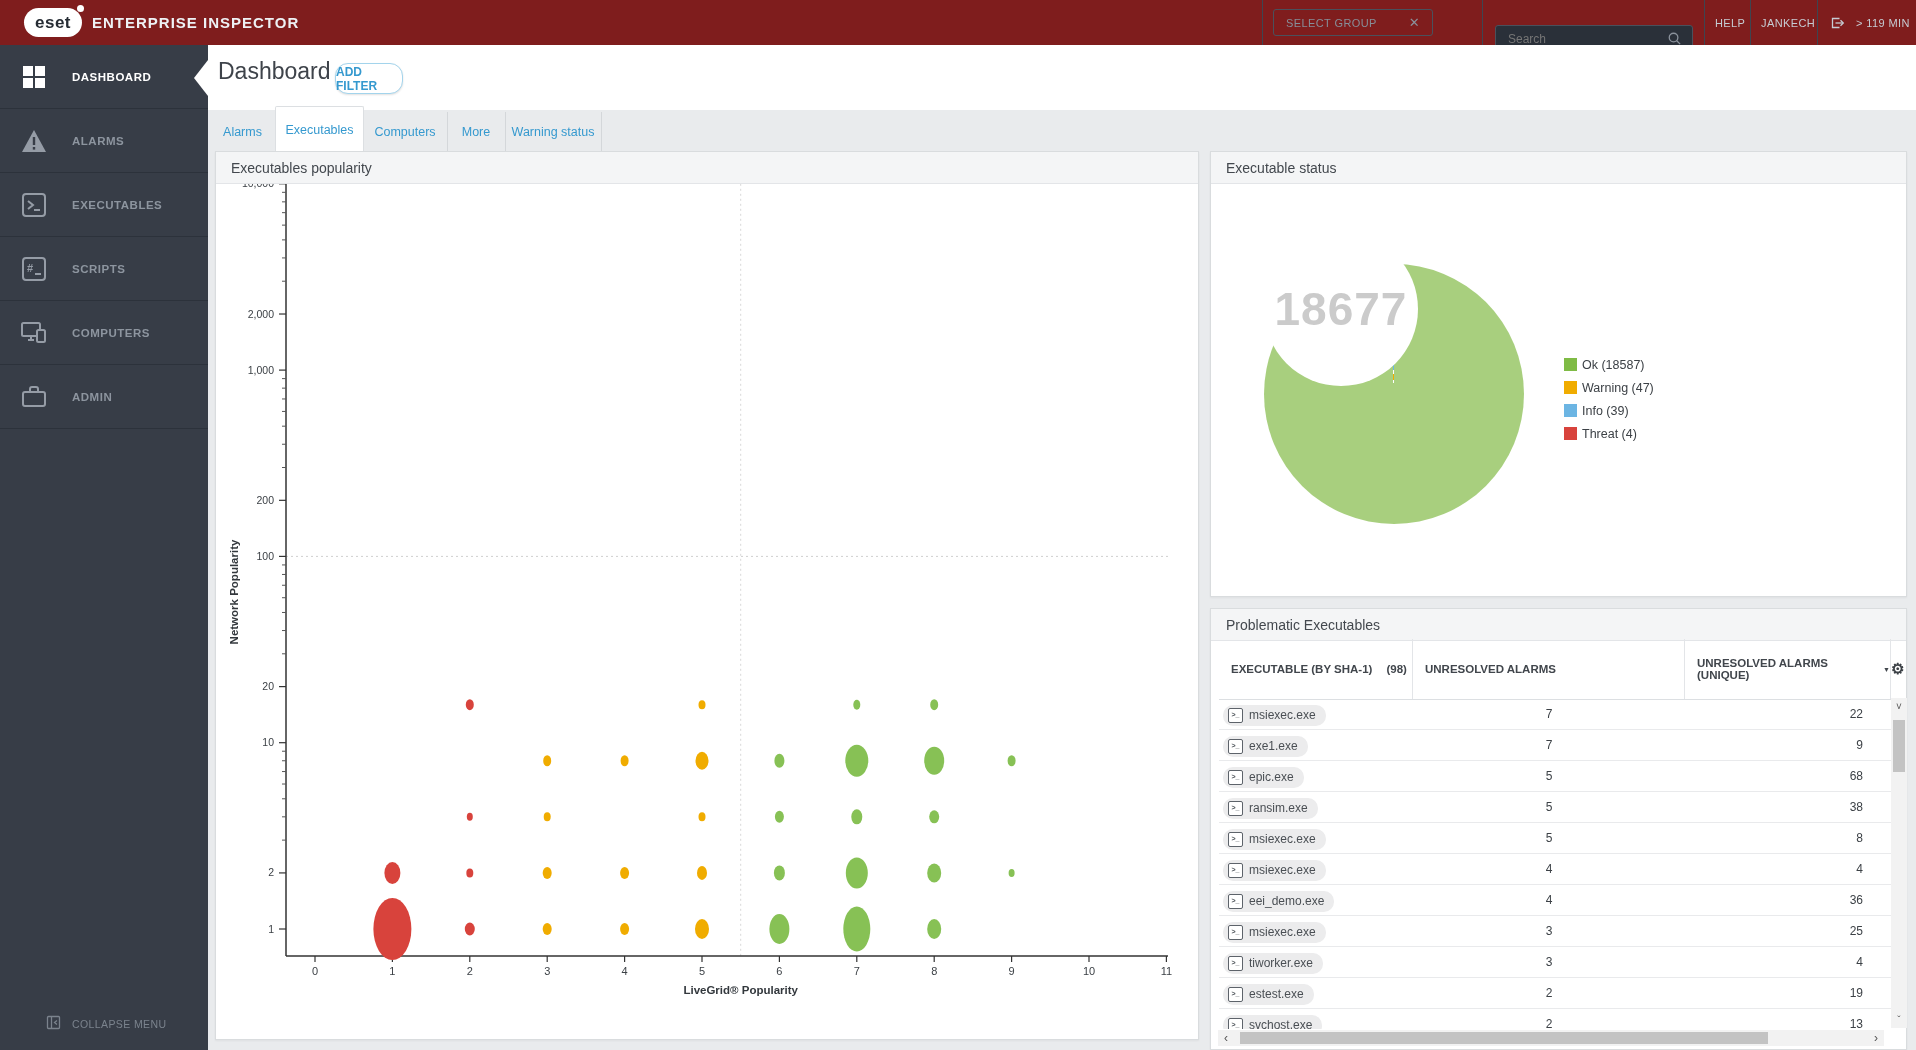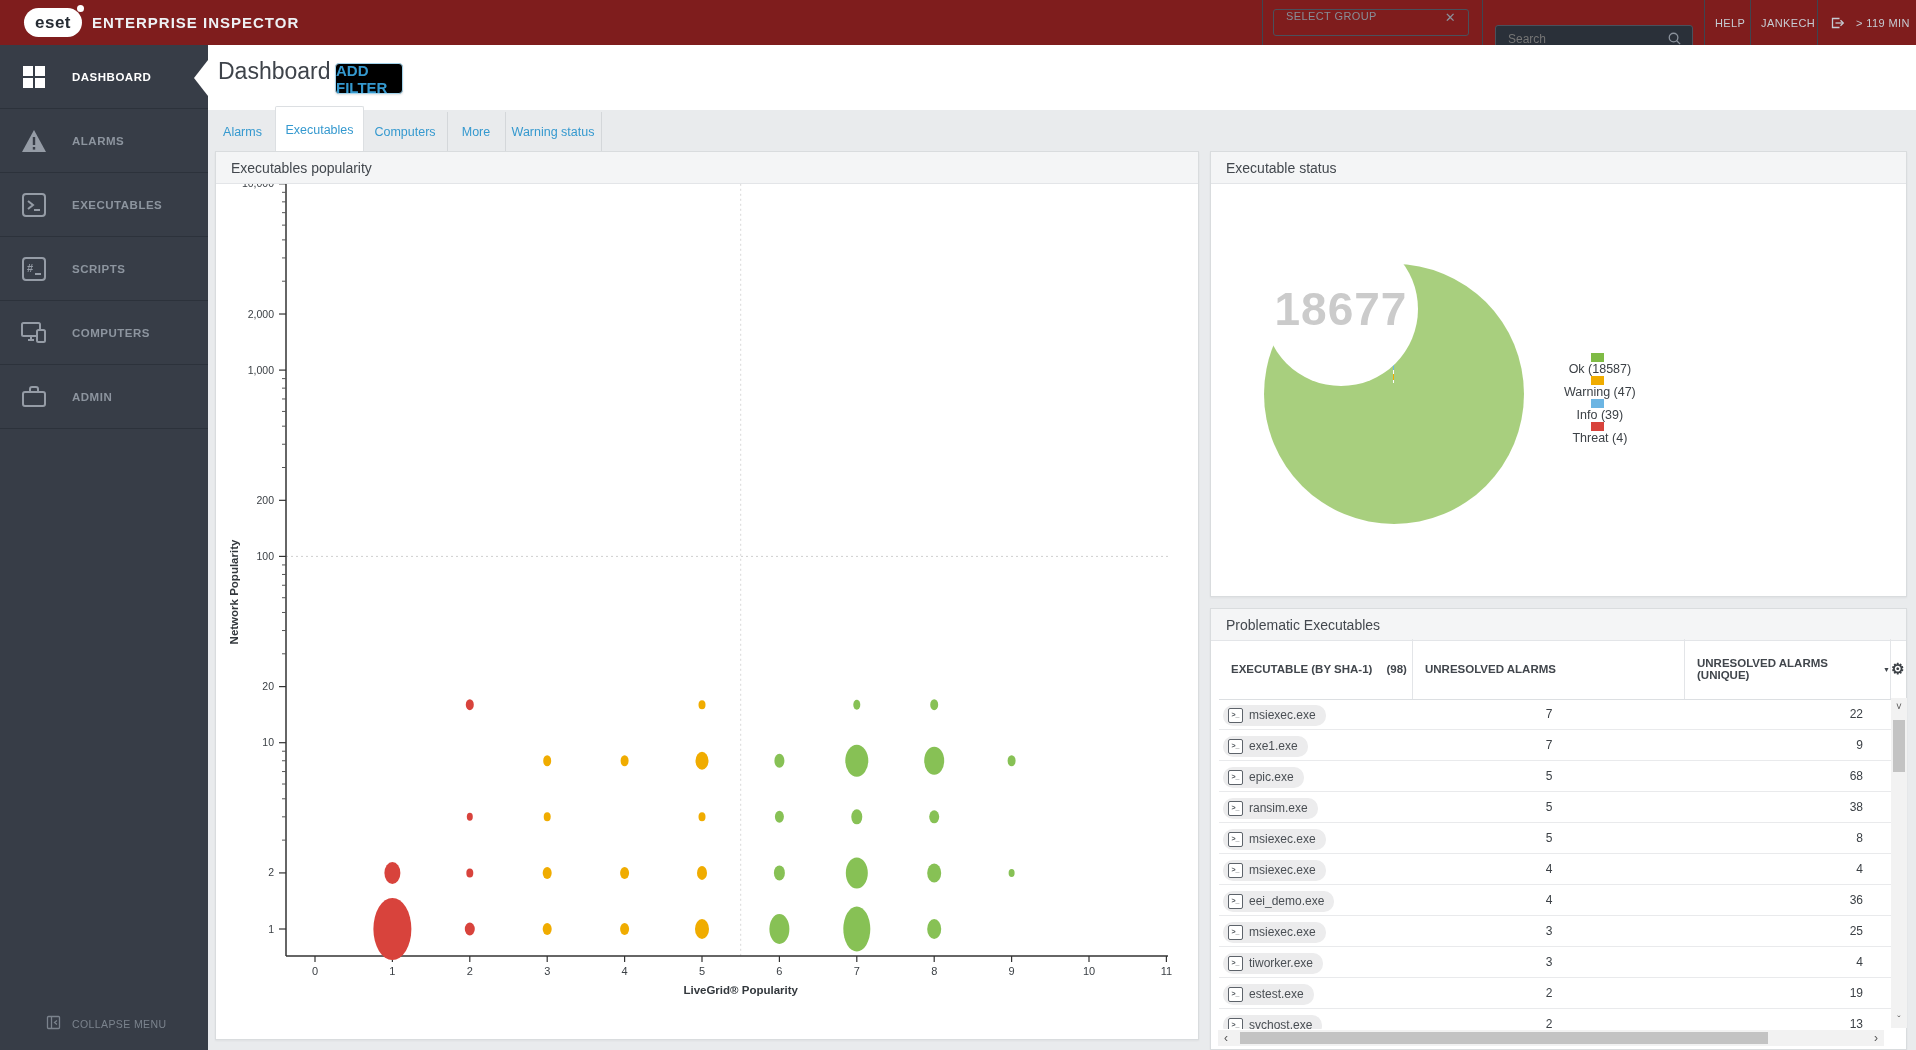--- a/index.html
+++ b/index.html
@@ -7,22 +7,22 @@
        font-family:"Liberation Sans",sans-serif;background:#e9ebed;color:#454a50;}
 
   
   #topbar{position:absolute;left:0;top:0;width:1916px;height:45px;background:#7f1d1d;}
   #logo{position:absolute;left:24px;top:8px;width:58px;height:29px;background:#fff;border-radius:15px;
         display:flex;align-items:center;justify-content:center;font-weight:bold;font-size:17px;color:#262c34;letter-spacing:.5px;}
   #logo .r-dot{position:absolute;right:-2px;top:-3px;width:7px;height:7px;background:#fff;border-radius:50%;}
   #brand{position:absolute;left:92px;top:0;height:45px;display:flex;align-items:center;
          color:#eef1f4;font-size:15px;font-weight:bold;letter-spacing:1px;}
   .tb-div{position:absolute;top:0;height:45px;width:1px;background:#3e4550;}
-  #select-group{position:absolute;left:1273px;top:9px;width:196px;height:27px;border:1px solid #4a515c;border-radius:3px;
-        display:flex;align-items:flex-start;justify-content:space-between;padding:0 12px;box-sizing:border-box;
+  #select-group{position:absolute;left:1273px;top:9px;width:160px;height:27px;border:1px solid #4a515c;border-radius:3px;
+        display:flex;align-items:center;justify-content:space-between;padding:0 12px;box-sizing:border-box;
         color:#878e98;font-size:11px;letter-spacing:.4px;cursor:pointer;}
   #search-box{position:absolute;left:1495px;top:9px;width:198px;height:27px;border:1px solid #4a515c;border-radius:3px;
         background:#2a3039;display:flex;align-items:center;justify-content:space-between;padding:0 10px;box-sizing:border-box;margin-top:16px;}
   #search-box input{background:transparent;border:none;outline:none;color:#8d949e;font-size:12px;width:150px;
         font-family:"Liberation Sans",sans-serif;}
   .tb-text{position:absolute;top:0;height:45px;display:flex;align-items:center;color:#c6ccd3;font-size:11px;letter-spacing:.4px;cursor:pointer;}
 
   
   #sidebar{position:absolute;left:0;top:45px;width:208px;height:1005px;background:#373d47;}
   .side-item{position:relative;height:63px;border-bottom:1px solid #2c323b;display:flex;align-items:center;cursor:pointer;}
@@ -31,43 +31,43 @@
   .side-item.active .s-lbl,.side-item.active .s-ico{color:#ffffff;}
   #collapse{position:absolute;left:0;bottom:14px;width:208px;height:24px;display:flex;align-items:center;cursor:pointer;color:#7b838d;}
   #collapse .s-ico{position:absolute;left:46px;}
   #collapse .s-lbl{position:absolute;left:72px;font-size:10.5px;letter-spacing:.4px;}
   #notch{position:absolute;left:194px;top:60px;width:0;height:0;
          border-top:18px solid transparent;border-bottom:18px solid transparent;border-right:14px solid #ffffff;}
 
   
   #head-band{position:absolute;left:208px;top:45px;width:1708px;height:65px;background:#ffffff;}
   #page-title{position:absolute;left:218px;top:58px;font-size:23px;color:#3e434a;}
-  #add-filter{position:absolute;left:335px;top:63px;width:66px;height:29px;border:1px solid #a3d4ec;border-radius:4px;background:#000000;
-        color:#3599cf;font-size:15px;font-weight:bold;display:flex;align-items:center;justify-content:center;cursor:pointer;
+  #add-filter{position:absolute;left:335px;top:63px;width:66px;height:29px;border:1px solid #a3d4ec;border-radius:13px;background:#ffffff;
+        color:#3599cf;font-size:12px;font-weight:bold;display:flex;align-items:center;justify-content:center;cursor:pointer;
         box-shadow:0 1px 2px rgba(0,0,0,.12);}
   .tab{position:absolute;top:112px;height:39px;display:flex;align-items:center;justify-content:center;
        color:#3599cf;font-size:12.5px;cursor:pointer;border-right:1px solid #d4d7da;}
   .tab:first-of-type{border-left:1px solid #d4d7da;}
   .tab.active{top:106px;height:45px;background:#ffffff;border:1px solid #dcdfe2;border-bottom:none;border-radius:2px 2px 0 0;}
 
   
   .panel{position:absolute;background:#ffffff;border:1px solid #d9dcde;box-sizing:border-box;box-shadow:0 1px 2px rgba(0,0,0,.05);}
   .panel-head{height:31px;background:#f4f5f6;border-bottom:1px solid #e3e5e8;display:flex;align-items:center;
         padding-left:15px;font-size:14px;color:#43484e;}
   #panel-pop{left:215px;top:151px;width:984px;height:889px;}
   #panel-status{left:1210px;top:151px;width:697px;height:446px;}
   #panel-prob{left:1210px;top:608px;width:697px;height:442px;}
 
   
   #ring{position:absolute;left:53px;top:112px;width:260px;height:260px;border-radius:50%;}
   #ring-hole{position:absolute;left:53px;top:80px;width:154px;height:154px;background:#fff;border-radius:50%;
         display:flex;align-items:center;justify-content:center;}
   #donut-total{font-size:46px;font-weight:bold;color:#cbcbcb;letter-spacing:1px;}
   #legend{position:absolute;left:353px;top:201px;}
-  .lg-row{display:flex;align-items:center;height:23px;flex-direction:column;}
+  .lg-row{display:flex;align-items:center;height:23px;}
   .lg-sw{width:13px;height:13px;margin-right:5px;}
   .lg-lbl{font-size:12.5px;color:#3c4146;}
 
   
   #t-head{position:absolute;left:8px;top:30px;width:681px;height:60px;border-bottom:1px solid #dcdfe2;
         display:grid;grid-template-columns:194px 272px 206px 1fr;align-items:center;}
   .th-cell{font-size:11.5px;font-weight:bold;color:#41464c;padding-left:12px;height:60px;display:flex;align-items:center;
         border-right:1px solid #e3e5e8;}
   .th-cell:last-child{border-right:none;justify-content:center;padding-left:0;}
   .th-count{margin-left:14px;font-weight:bold;}

